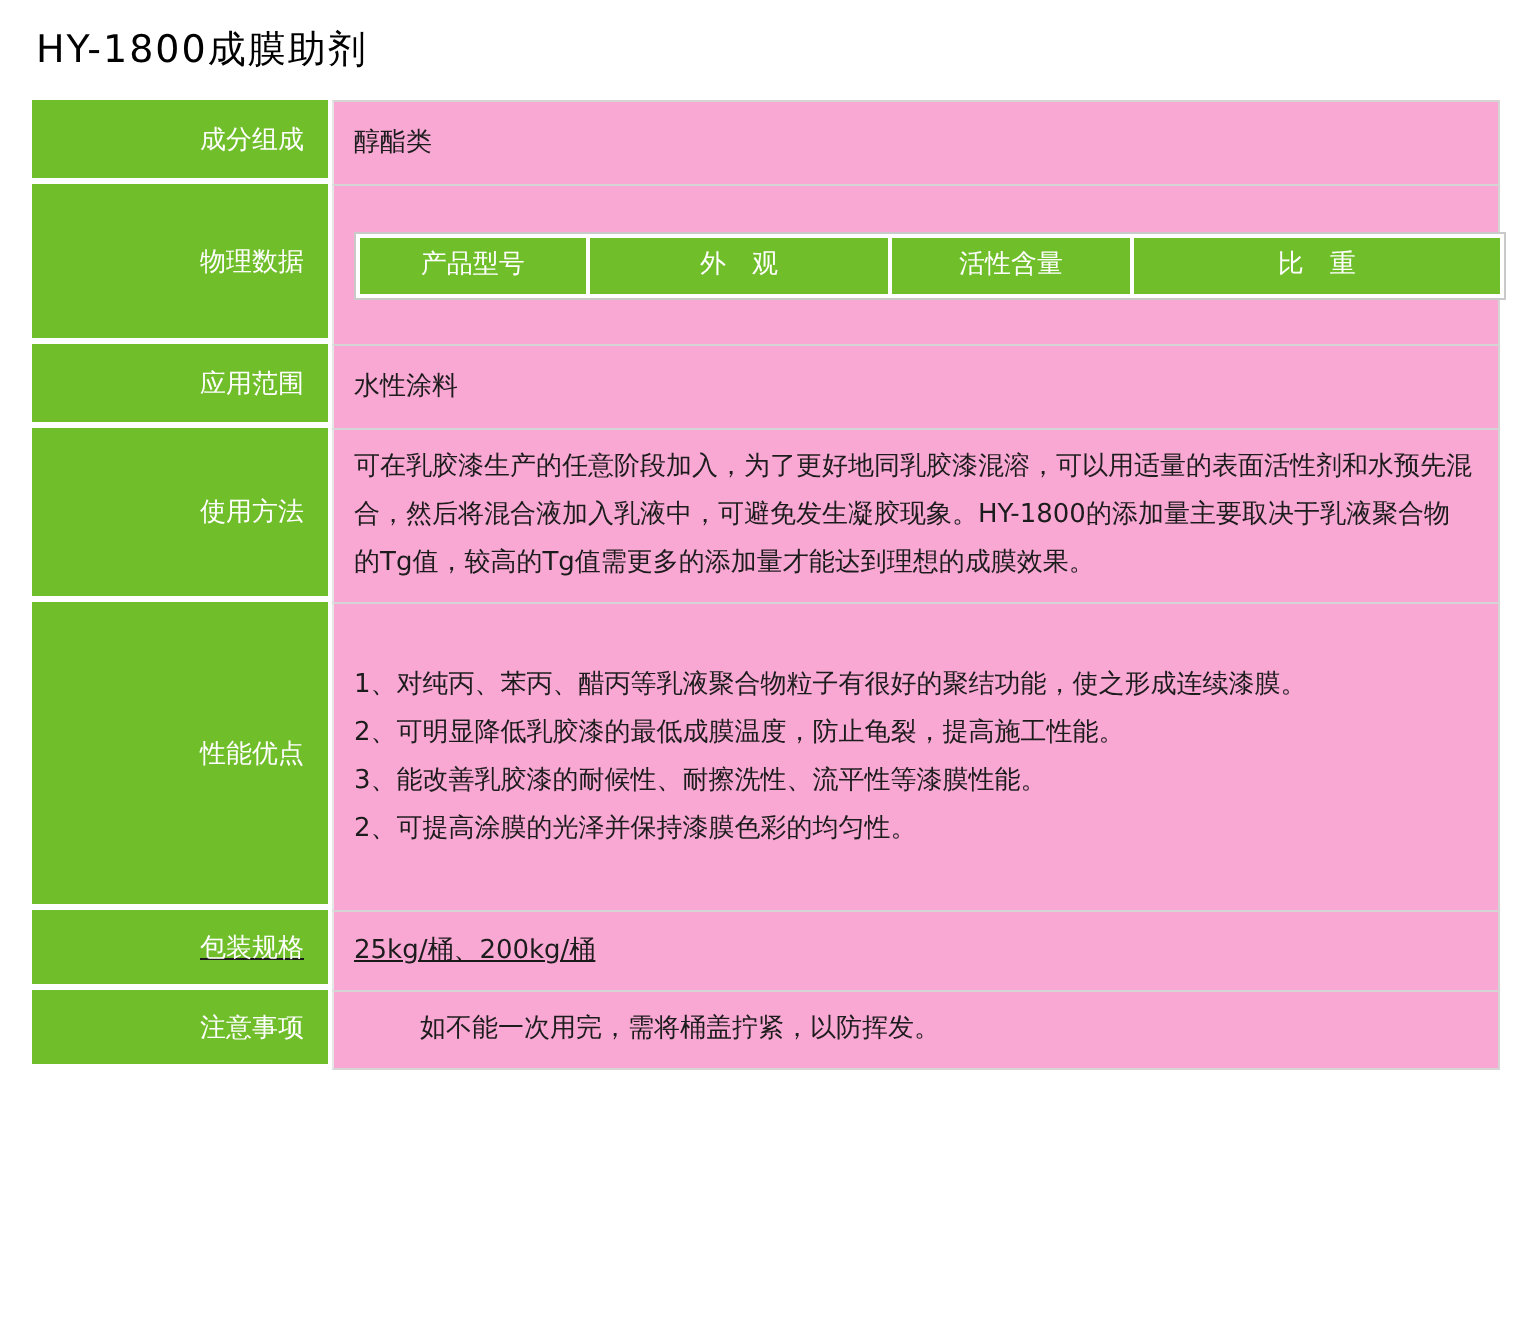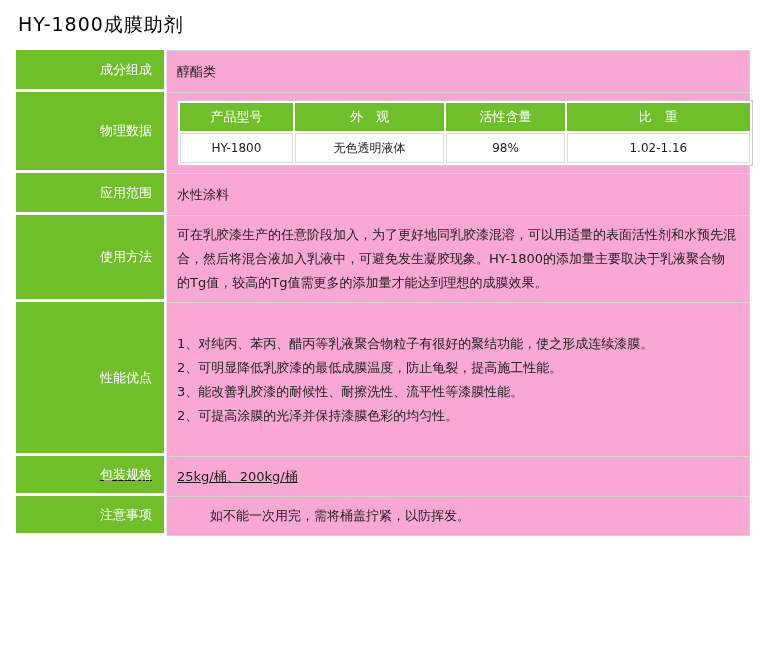--- a/index.html
+++ b/index.html
@@ -112,26 +112,20 @@
                 <col class="c3">
                 <col class="c4">
               </colgroup>
           <tbody>
                 <tr>
             <td class="ih">产品型号</td>
             <td class="ih">外　观</td>
             <td class="ih">活性含量</td>
             <td class="ih">比　重</td>
           </tr>
-          <tr>
-            <td class="iv">HY-1800</td>
-            <td class="iv">无色透明液体</td>
-            <td class="iv">98%</td>
-            <td class="iv">1.02-1.16</td>
-          </tr>
         </tbody>
             </table>
       </td>
     </tr>
 
     <tr class="rh42">
       <td class="label">应用范围</td>
       <td class="content">水性涂料</td>
     </tr>
 

